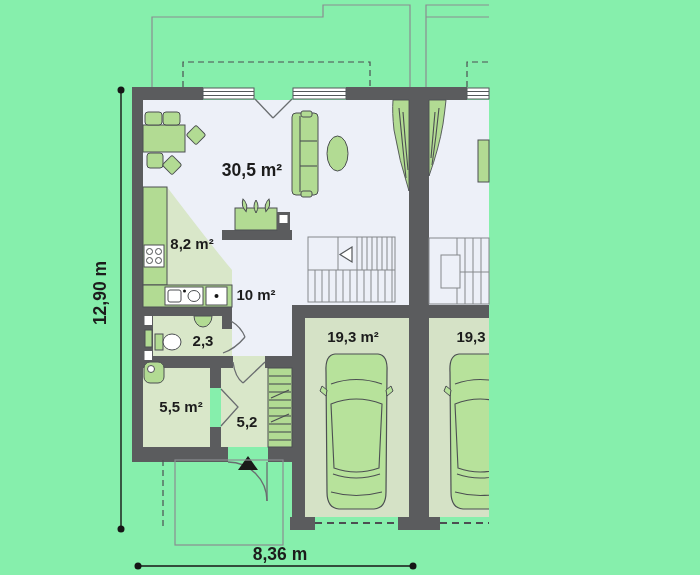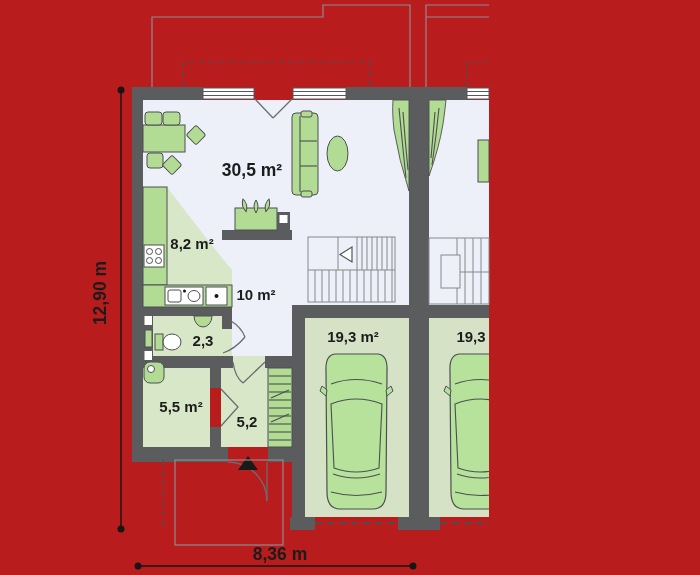--- a/index.html
+++ b/index.html
@@ -1,20 +1,20 @@
 <!DOCTYPE html>
 <html style="--wall: #5b5c5e; --floor-light: #edf0f8; --floor-green: #d9e7c9; --garage-green: #d5e2c6; --furniture: #b2db93; --car: #b7e29b; --outline: #4c4f52; --thin-line: #8a8d90; --text: #1c1c1c;"><head>
 <meta charset="utf-8">
 <style>
   :root{
     --wall:#5b5c5e; --floor-light:#edf0f8; --floor-green:#d9e7c9; --garage-green:#d5e2c6;
     --furniture:#b2db93; --car:#b7e29b; --outline:#4c4f52; --thin-line:#8a8d90; --text:#1c1c1c;
   }
   html,body{margin:0;padding:0;background:#fff;}
-  .stage{width:700px;height:575px;background:#b91c1c;position:relative;overflow:hidden;
+  .stage{width:700px;height:575px;background:#86efac;position:relative;overflow:hidden;
          font-family:"Liberation Sans",sans-serif;}
   svg{display:block}
   .wall{fill:var(--wall);stroke:none}
   .fl-light{fill:var(--floor-light)}
   .fl-green{fill:var(--floor-green)}
   .fl-garage{fill:var(--garage-green)}
   .furn{fill:var(--furniture);stroke:var(--outline);stroke-width:1}
   .white-f{fill:#ffffff;stroke:var(--outline);stroke-width:1}
   .thin{stroke:var(--thin-line);stroke-width:1.2;fill:none}
   .dashed{stroke:var(--outline);stroke-width:1.2;fill:none;stroke-dasharray:6 4}

